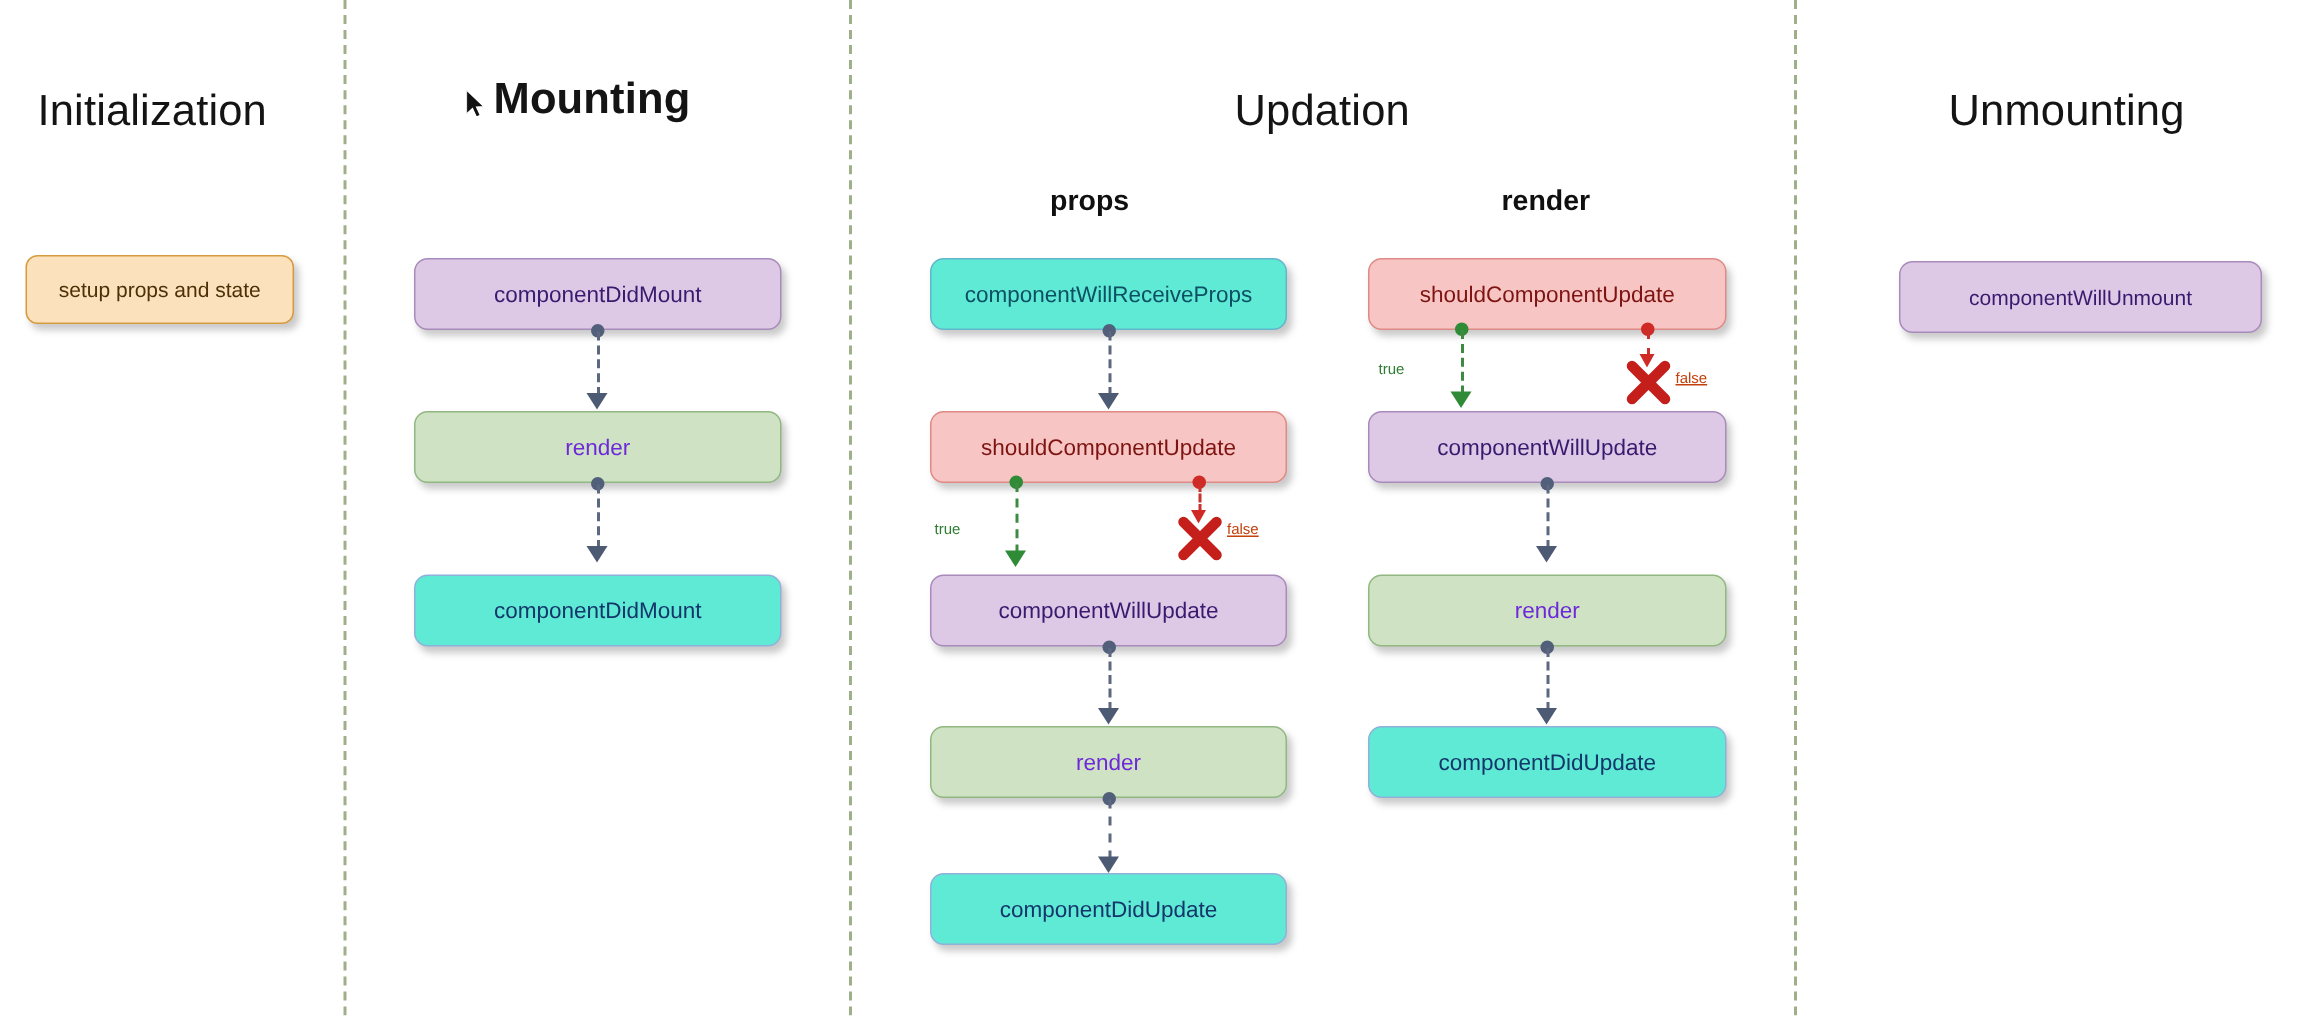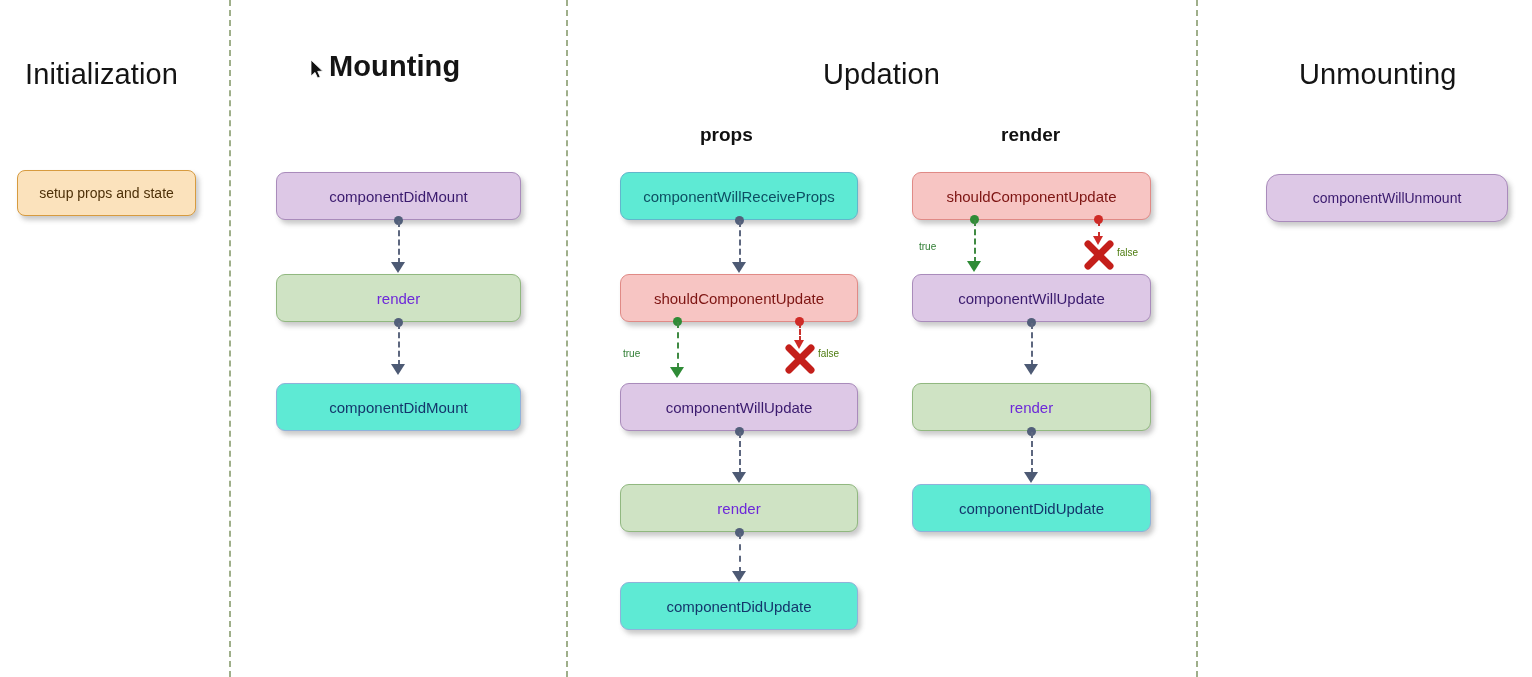--- a/index.html
+++ b/index.html
@@ -103,21 +103,21 @@
   .arrow.grey  { border-top: 11px solid #4d5a74; }
   .arrow.green { border-top: 11px solid #2f8b36; }
   .arrow.red   { border-top: 9px solid #cf2a26; border-left-width: 5px; border-right-width: 5px; }
 
   .branch-label {
     position: absolute;
     font-size: 10px;
     white-space: nowrap;
   }
   .branch-label.true  { color: #2f7d33; }
-  .branch-label.false { color: #4d7c0f; }
+  .branch-label.false { color: #c2410c; text-decoration: underline; }
 
   .xmark { position: absolute; }
 
   
   .cursor { position: absolute; }
 </style>
 </head>
 <body>
 
 <div class="divider" style="left:229px;"></div>
@@ -208,13 +208,13 @@
 <div class="conn grey" style="left:1031px; top:323px; height:43px;"></div>
 <div class="arrow grey" style="left:1024px; top:364px;"></div>
 
 <div class="node green" style="left:912px; top:383px; width:239px;">render</div>
 <div class="dot grey" style="left:1027px; top:427px;"></div>
 <div class="conn grey" style="left:1031px; top:432px; height:42px;"></div>
 <div class="arrow grey" style="left:1024px; top:472px;"></div>
 
 <div class="node blue" style="left:912px; top:484px; width:239px;">componentDidUpdate</div>
 
-<div class="node purple" style="left:1266px; top:174px; width:242px; font-size:14px;border-radius:13px;">componentWillUnmount</div>
+<div class="node purple" style="left:1266px; top:174px; width:242px; font-size:14px;">componentWillUnmount</div>
 
 </body></html>

